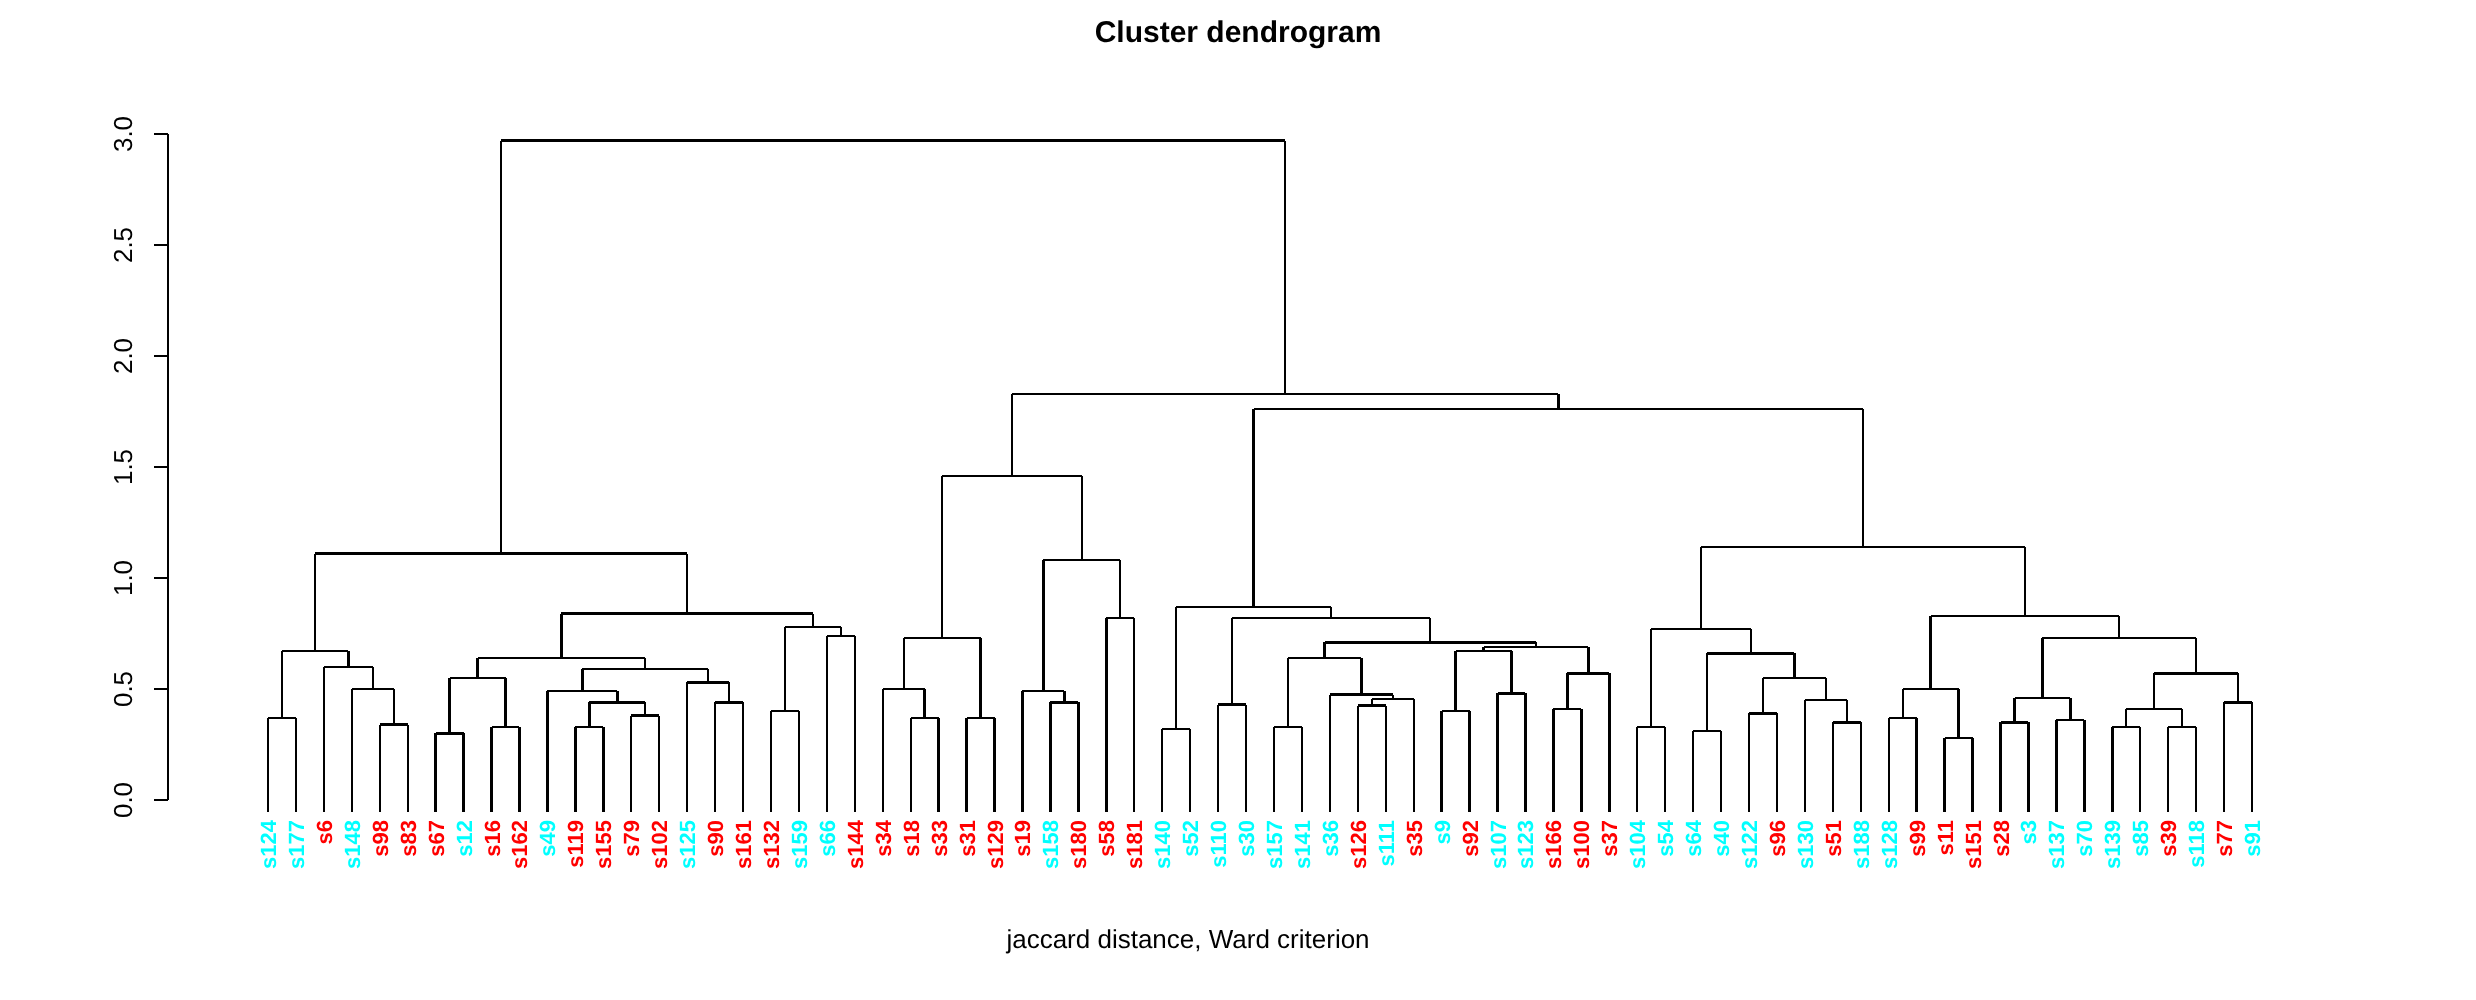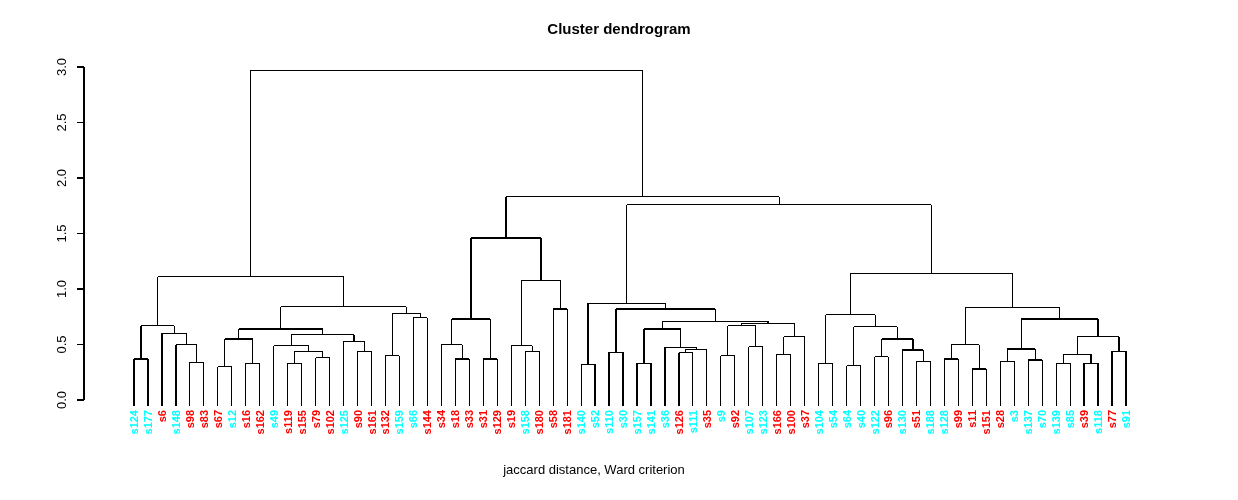--- a/index.html
+++ b/index.html
@@ -1,18 +1,18 @@
 <!DOCTYPE html>
 <html><head>
 <meta charset="utf-8">
 <style>
   html,body{margin:0;padding:0;background:#FFFFFF;}
   .figure{position:relative;width:1238px;height:500px;background:#FFFFFF;overflow:hidden;
           font-family:"Liberation Sans",sans-serif;}
-  .title{position:absolute;top:20px;left:0;width:1238px;text-align:center;
+  .title{position:absolute;top:8px;left:0;width:1238px;text-align:center;
          font-size:15px;font-weight:700;color:#000;}
   .xlabel{position:absolute;top:462px;left:0;width:1188px;text-align:center;
           font-size:13px;font-weight:400;color:#000;}
   svg{position:absolute;top:0;left:0;}
 </style>
 </head>
 <body>
 
 <div class="figure">
   <div class="title">Cluster dendrogram</div>

